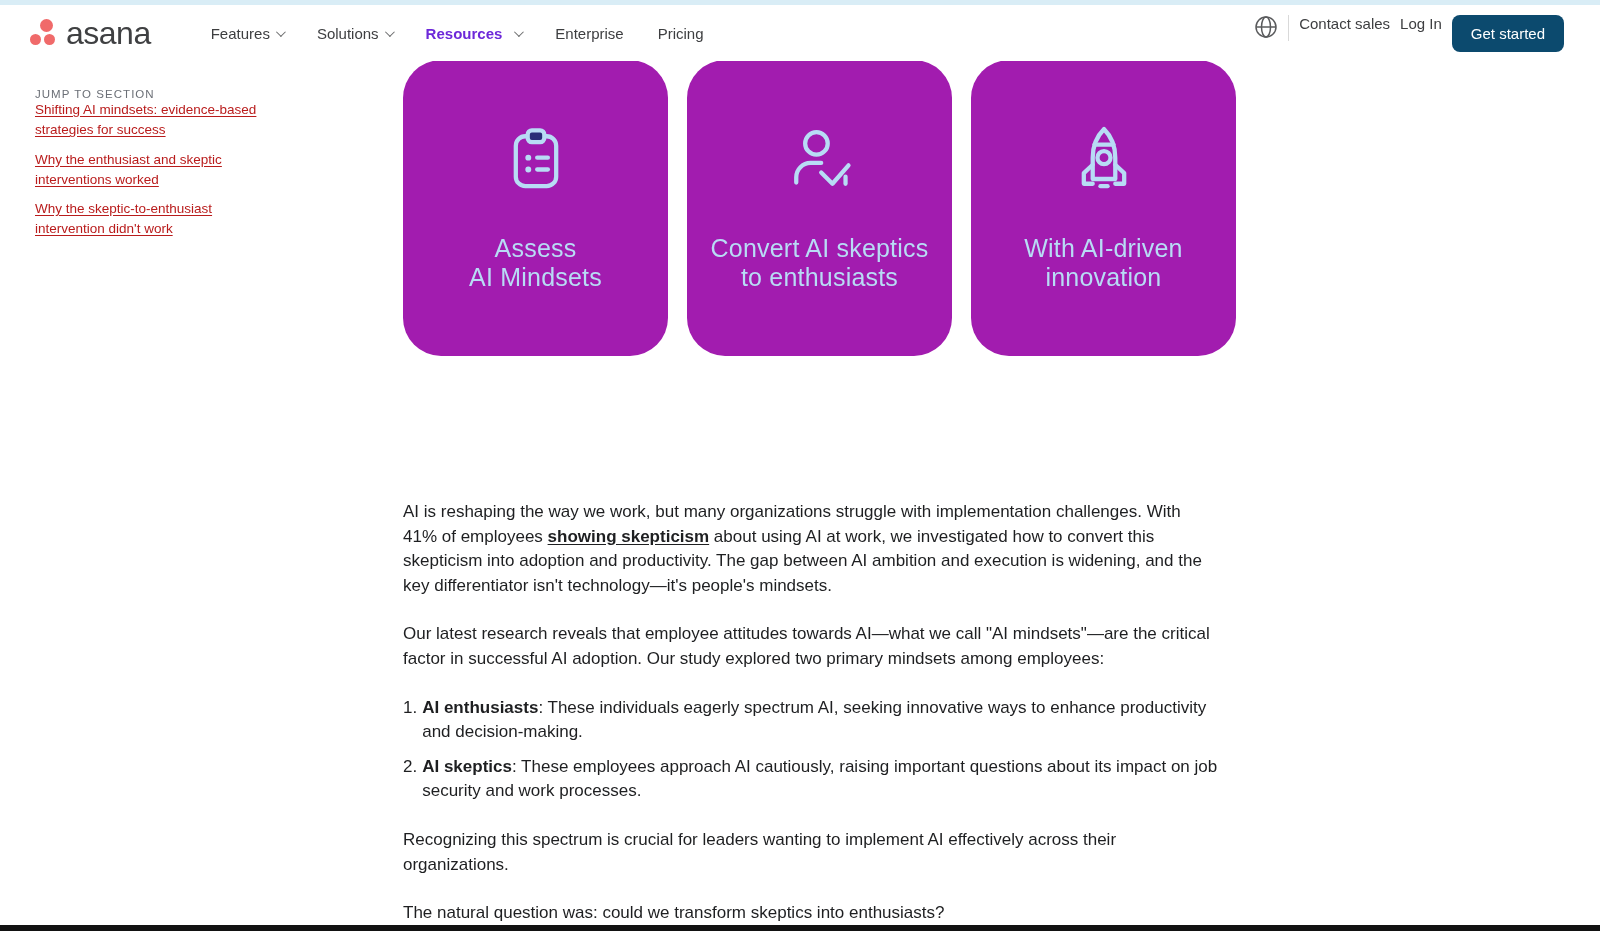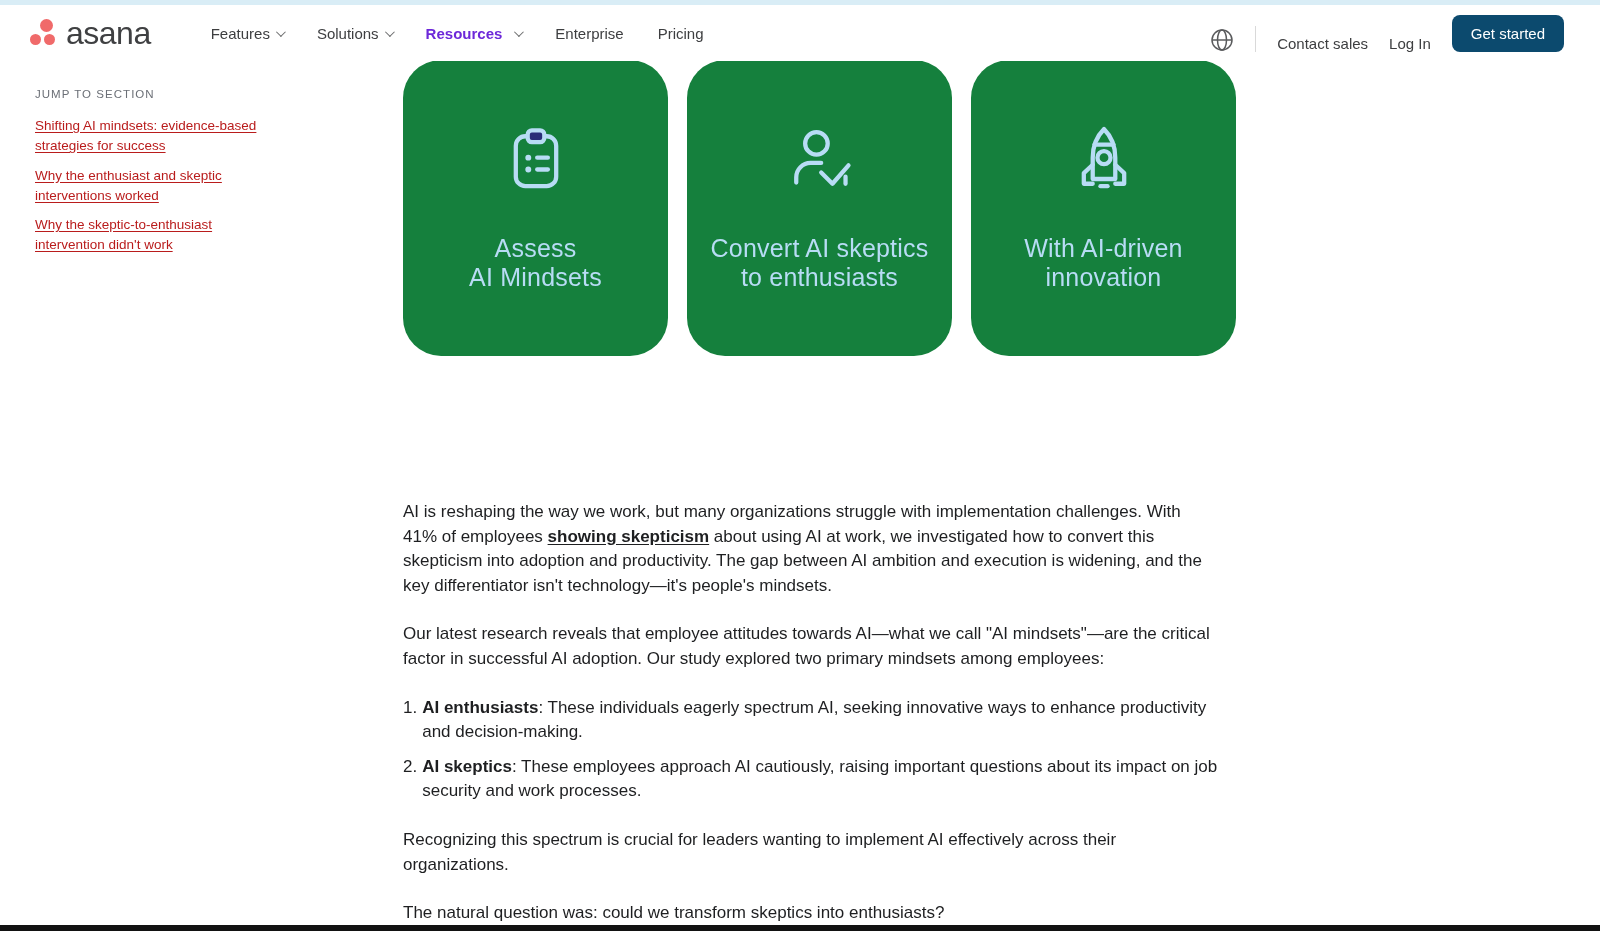--- a/index.html
+++ b/index.html
@@ -40,47 +40,47 @@
   .nav-item {
     font-size: 15px; color: #3d3e40; cursor: pointer;
     display: flex; align-items: center; gap: 6px; white-space: nowrap;
   }
   .nav-item.active { color: #6d28d9; font-weight: 700; gap: 12px; }
   .chev {
     width: 7px; height: 7px; border-right: 1.5px solid #6d6e6f;
     border-bottom: 1.5px solid #6d6e6f; transform: rotate(45deg) translateY(-2px);
     display: inline-block;
   }
-  .nav-right { margin-left: auto; display: flex; align-items: flex-end; gap: 21px; }
+  .nav-right { margin-left: auto; display: flex; align-items: flex-start; gap: 10px; }
   .globe { width: 24px; height: 24px; cursor: pointer; }
   .globe svg { width: 100%; height: 100%; stroke: #5a5b5d; fill: none; stroke-width: 1.5; }
   .v-divider { width: 1px; height: 26px; background: #d9d9d9; }
   .nav-text-link { font-size: 15px; color: #3d3e40; cursor: pointer; white-space: nowrap; }
   .btn-get-started {
     background: #0c4a6e; color: #ffffff; border: none; border-radius: 8px;
     font-family: inherit; font-size: 15px; font-weight: 400;
     padding: 10px 19px; cursor: pointer; white-space: nowrap;
   }
 
   
   .sidebar { position: absolute; left: 35px; top: 88px; width: 240px; }
   .sidebar-heading {
     font-size: 11.5px; letter-spacing: 0.09em; color: #6b6f76;
-    font-weight: 500; margin-bottom: 16px;
+    font-weight: 500; margin-bottom: 0;
   }
   .sidebar-link {
     display: block; font-size: 13.5px; line-height: 1.5; color: #b91c1c;
     text-decoration: underline; text-underline-offset: 2px;
     margin-bottom: 9px; cursor: pointer;
   }
 
   
   .cards { position: absolute; left: 403px; top: 60px; display: flex; gap: 19px; }
   .card {
-    width: 265px; height: 296px; background: #15803d; border-radius: 38px;
+    width: 265px; height: 296px; background: #a21caf; border-radius: 38px;
     display: flex; flex-direction: column; align-items: center;
     padding-top: 62px;
   }
   .card-icon { width: 76px; height: 76px; }
   .card-icon svg { width: 100%; height: 100%; }
   .card-title {
     margin-top: 36px; text-align: center;
     font-size: 25px; font-weight: 500; line-height: 1.16;
     color: #b8dcf5; letter-spacing: 0.2px;
   }

